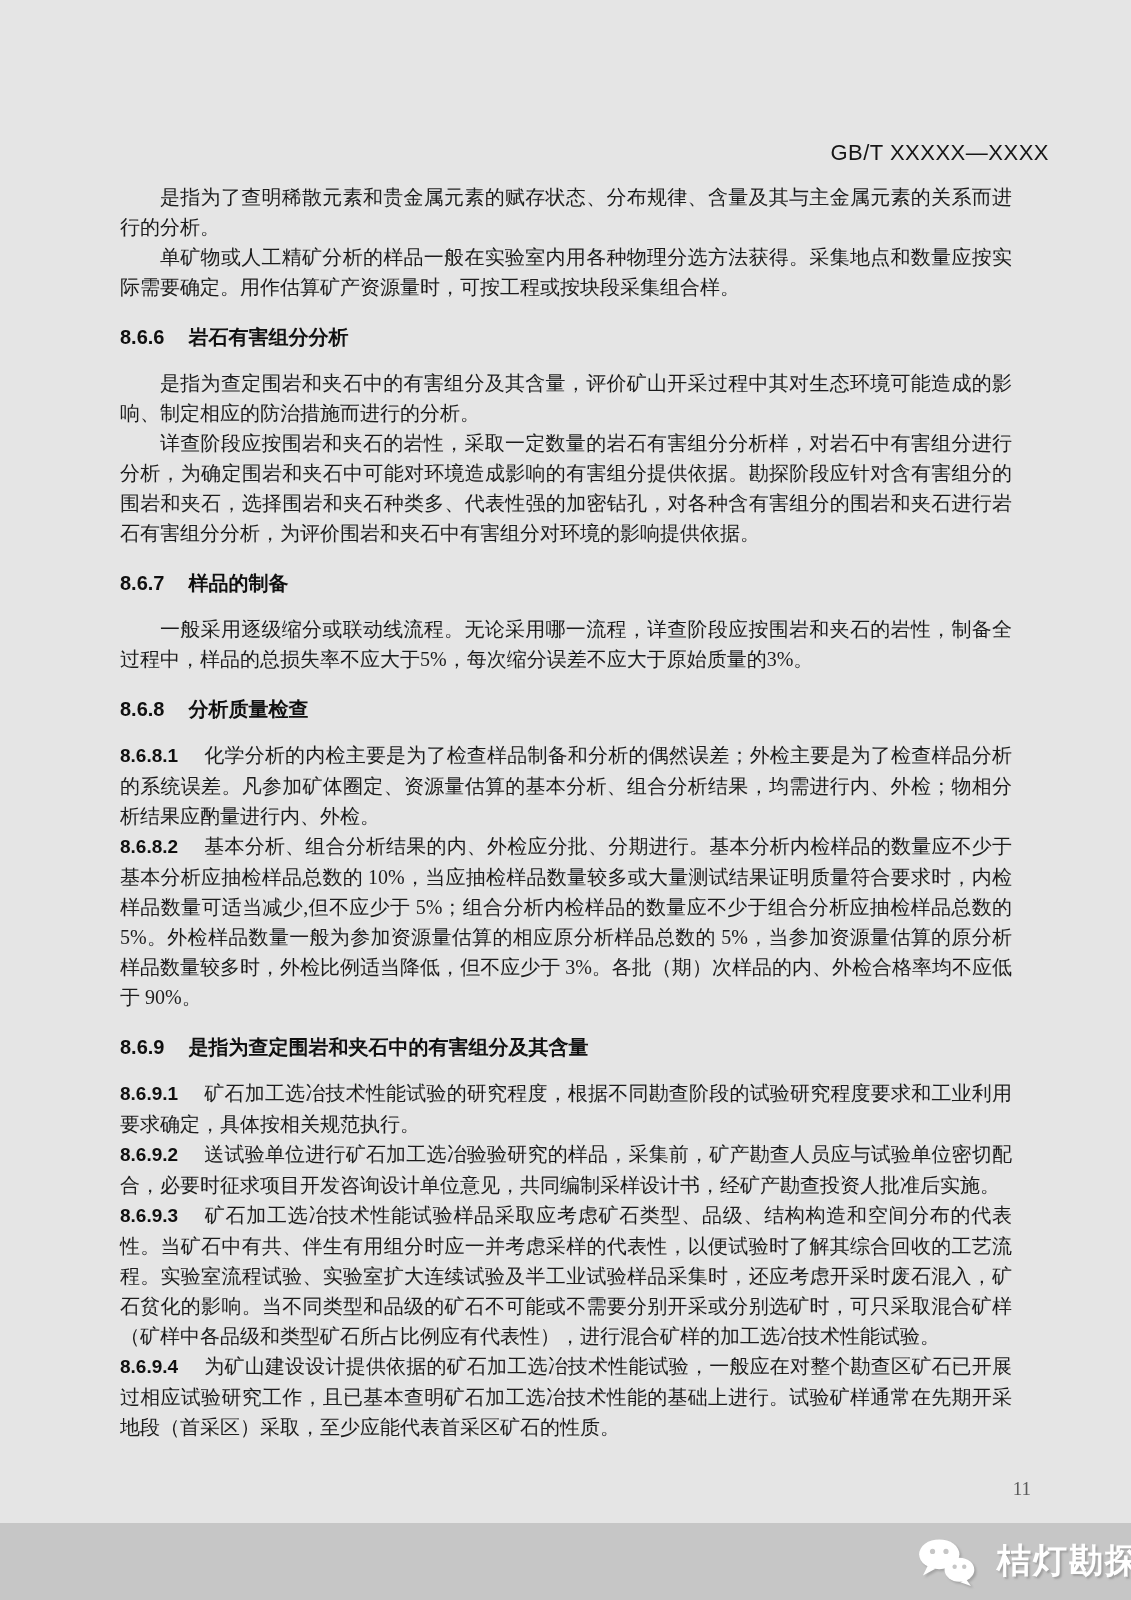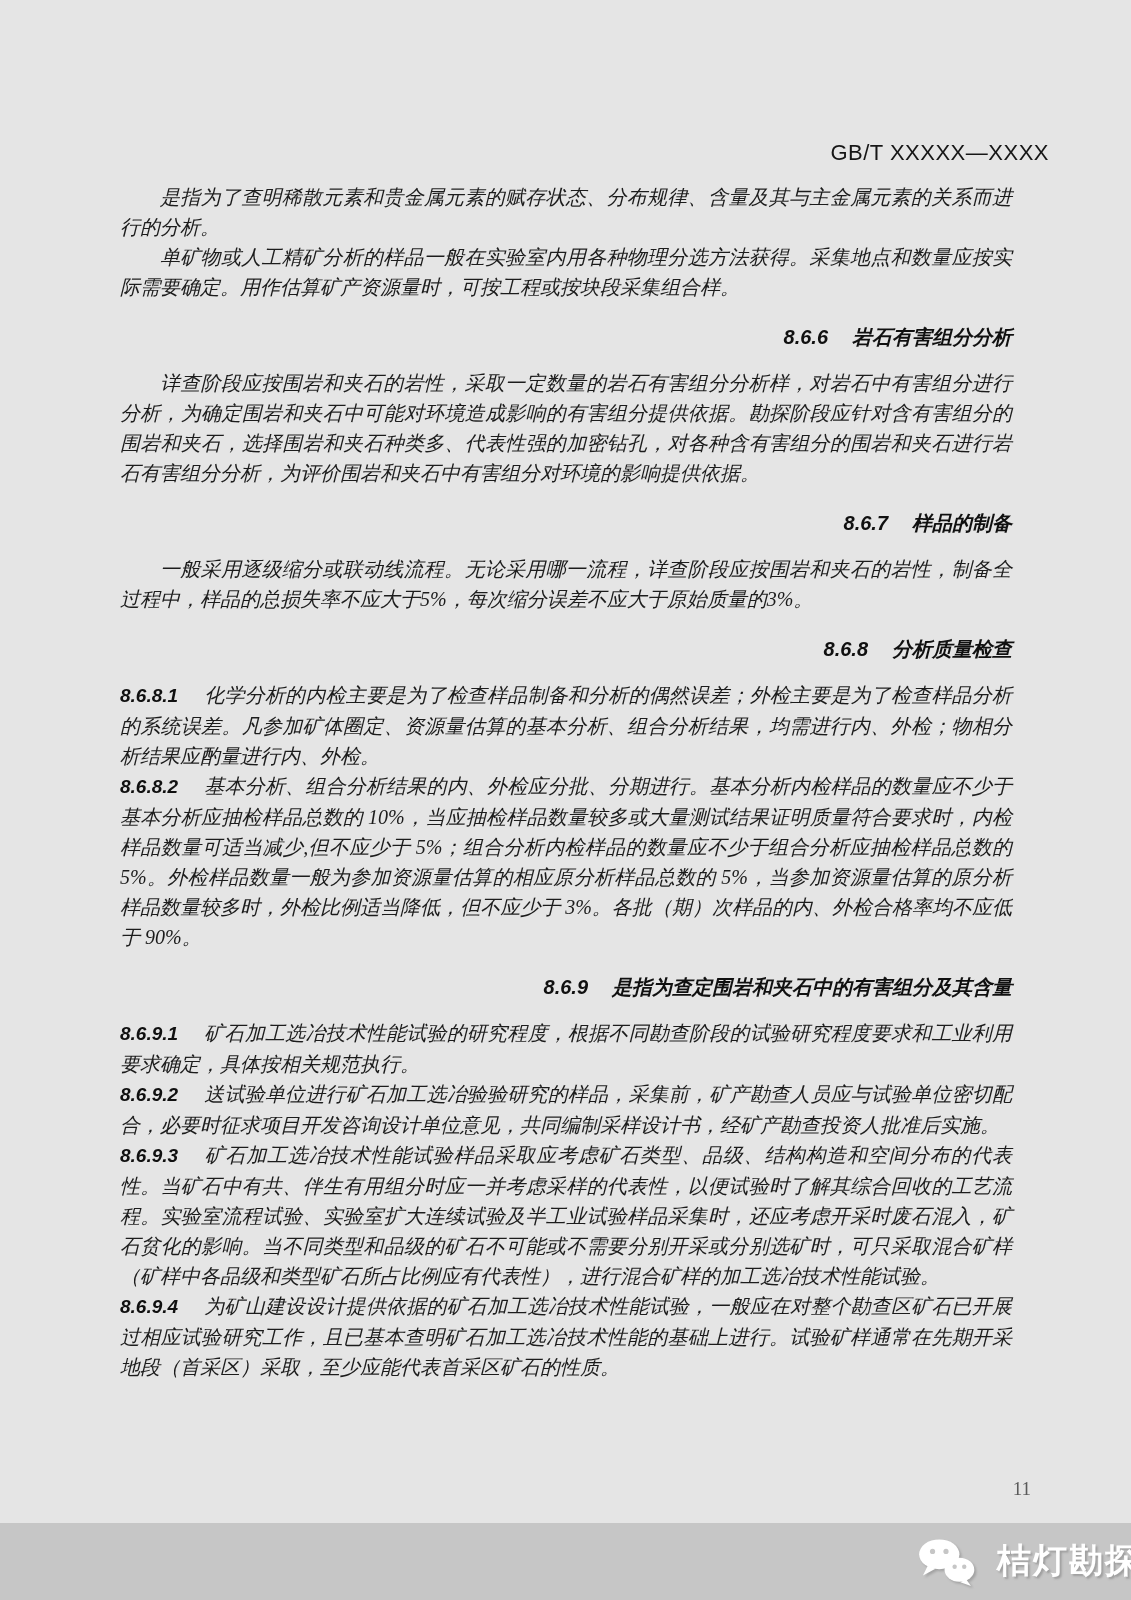--- a/index.html
+++ b/index.html
@@ -16,26 +16,26 @@
     position:absolute;top:140px;right:118px;
     font-family:"Liberation Sans","DejaVu Sans",sans-serif;
     font-size:22px;letter-spacing:0.5px;color:#161616;
     font-weight:500;white-space:nowrap;
   }
   .content{
     position:absolute;left:120px;top:182px;width:892px;
     font-size:20px;line-height:30px;
     text-align:justify;
   }
-  .block{margin:0;font-style:italic;}
+  .block{margin:0;}
   .paragraph{text-indent:2em;}
   .heading{
     font-family:"Liberation Sans","DejaVu Sans",sans-serif;
     font-weight:bold;font-size:20px;line-height:30px;
-    margin:20px 0 16px 0;text-align:right;color:#101010;
+    margin:20px 0 16px 0;text-align:left;color:#101010;
   }
   .heading .num{margin-right:24px;}
   .clause .num{
     font-family:"Liberation Sans","DejaVu Sans",sans-serif;
     font-weight:bold;font-size:19px;color:#101010;
     margin-right:26px;white-space:nowrap;
   }
   .pageno{
     position:absolute;top:1462px;right:136px;
     font-size:19px;color:#5a5a5a;
@@ -63,20 +63,21 @@
 <body>
 
 <div class="page">
 
   <div class="doc-code">GB/T XXXXX—XXXX</div>
 
   <main class="content" id="content">
       <div class="block paragraph"><span class="txt">是指为了查明稀散元素和贵金属元素的赋存状态、分布规律、含量及其与主金属元素的关系而进行的分析。</span></div>
       <div class="block paragraph"><span class="txt">单矿物或人工精矿分析的样品一般在实验室内用各种物理分选方法获得。采集地点和数量应按实际需要确定。用作估算矿产资源量时，可按工程或按块段采集组合样。</span></div>
       <div class="block heading"><span class="num">8.6.6</span><span class="txt">岩石有害组分分析</span></div>
+      <div class="block paragraph"><span class="txt">是指为查定围岩和夹石中的有害组分及其含量，评价矿山开采过程中其对生态环境可能造成的影响、制定相应的防治措施而进行的分析。</span></div>
       <div class="block paragraph"><span class="txt">详查阶段应按围岩和夹石的岩性，采取一定数量的岩石有害组分分析样，对岩石中有害组分进行分析，为确定围岩和夹石中可能对环境造成影响的有害组分提供依据。勘探阶段应针对含有害组分的围岩和夹石，选择围岩和夹石种类多、代表性强的加密钻孔，对各种含有害组分的围岩和夹石进行岩石有害组分分析，为评价围岩和夹石中有害组分对环境的影响提供依据。</span></div>
       <div class="block heading"><span class="num">8.6.7</span><span class="txt">样品的制备</span></div>
       <div class="block paragraph"><span class="txt">一般采用逐级缩分或联动线流程。无论采用哪一流程，详查阶段应按围岩和夹石的岩性，制备全过程中，样品的总损失率不应大于5%，每次缩分误差不应大于原始质量的3%。</span></div>
       <div class="block heading"><span class="num">8.6.8</span><span class="txt">分析质量检查</span></div>
       <div class="block clause"><span class="num">8.6.8.1</span><span class="txt">化学分析的内检主要是为了检查样品制备和分析的偶然误差；外检主要是为了检查样品分析的系统误差。凡参加矿体圈定、资源量估算的基本分析、组合分析结果，均需进行内、外检；物相分析结果应酌量进行内、外检。</span></div>
       <div class="block clause"><span class="num">8.6.8.2</span><span class="txt">基本分析、组合分析结果的内、外检应分批、分期进行。基本分析内检样品的数量应不少于基本分析应抽检样品总数的 10%，当应抽检样品数量较多或大量测试结果证明质量符合要求时，内检样品数量可适当减少,但不应少于 5%；组合分析内检样品的数量应不少于组合分析应抽检样品总数的 5%。外检样品数量一般为参加资源量估算的相应原分析样品总数的 5%，当参加资源量估算的原分析样品数量较多时，外检比例适当降低，但不应少于 3%。各批（期）次样品的内、外检合格率均不应低于 90%。</span></div>
       <div class="block heading"><span class="num">8.6.9</span><span class="txt">是指为查定围岩和夹石中的有害组分及其含量</span></div>
       <div class="block clause"><span class="num">8.6.9.1</span><span class="txt">矿石加工选冶技术性能试验的研究程度，根据不同勘查阶段的试验研究程度要求和工业利用要求确定，具体按相关规范执行。</span></div>
       <div class="block clause"><span class="num">8.6.9.2</span><span class="txt">送试验单位进行矿石加工选冶验验研究的样品，采集前，矿产勘查人员应与试验单位密切配合，必要时征求项目开发咨询设计单位意见，共同编制采样设计书，经矿产勘查投资人批准后实施。</span></div>
       <div class="block clause"><span class="num">8.6.9.3</span><span class="txt">矿石加工选冶技术性能试验样品采取应考虑矿石类型、品级、结构构造和空间分布的代表性。当矿石中有共、伴生有用组分时应一并考虑采样的代表性，以便试验时了解其综合回收的工艺流程。实验室流程试验、实验室扩大连续试验及半工业试验样品采集时，还应考虑开采时废石混入，矿石贫化的影响。当不同类型和品级的矿石不可能或不需要分别开采或分别选矿时，可只采取混合矿样（矿样中各品级和类型矿石所占比例应有代表性），进行混合矿样的加工选冶技术性能试验。</span></div>

